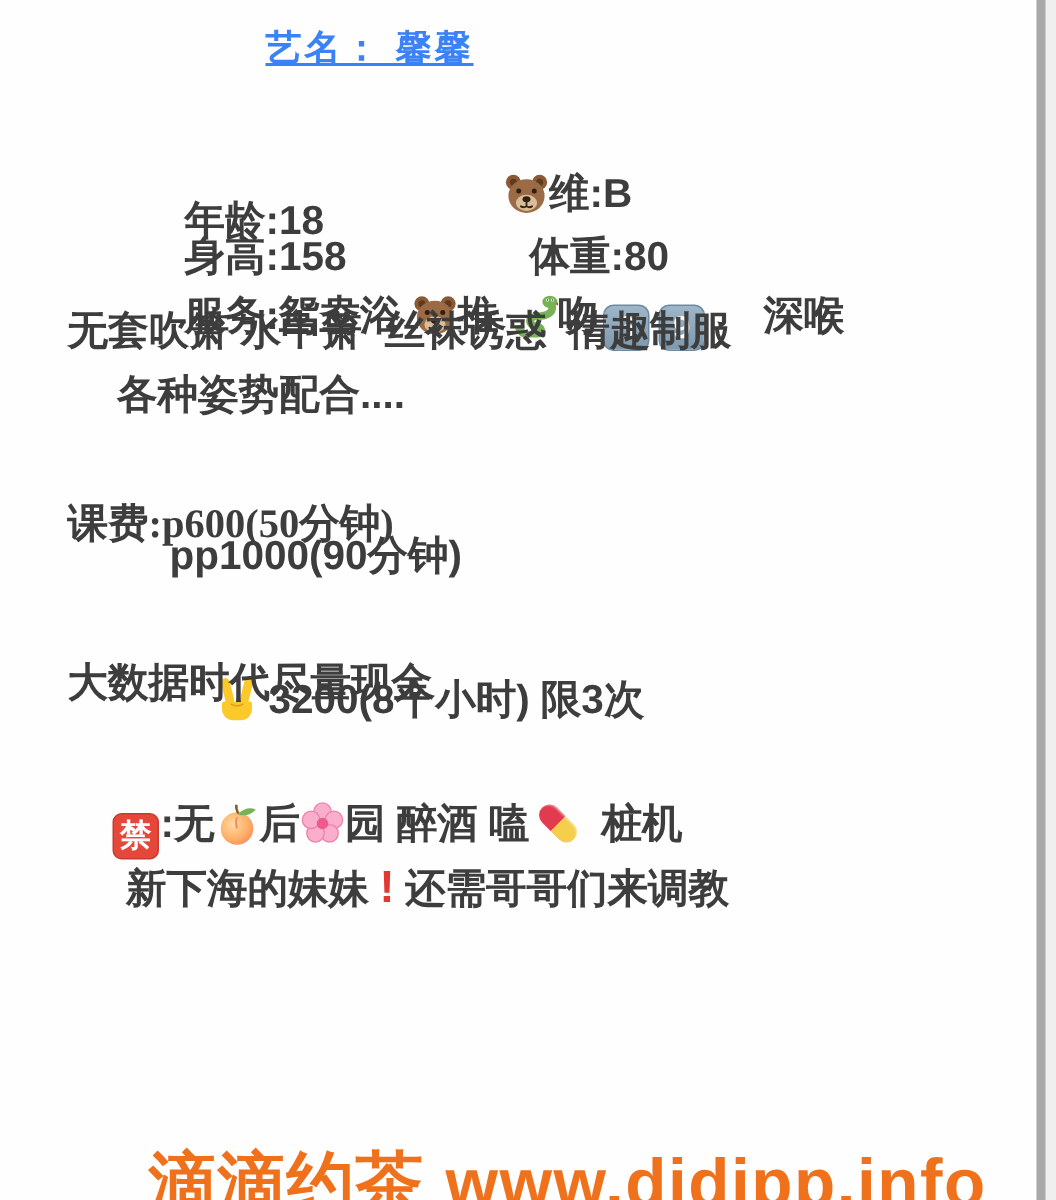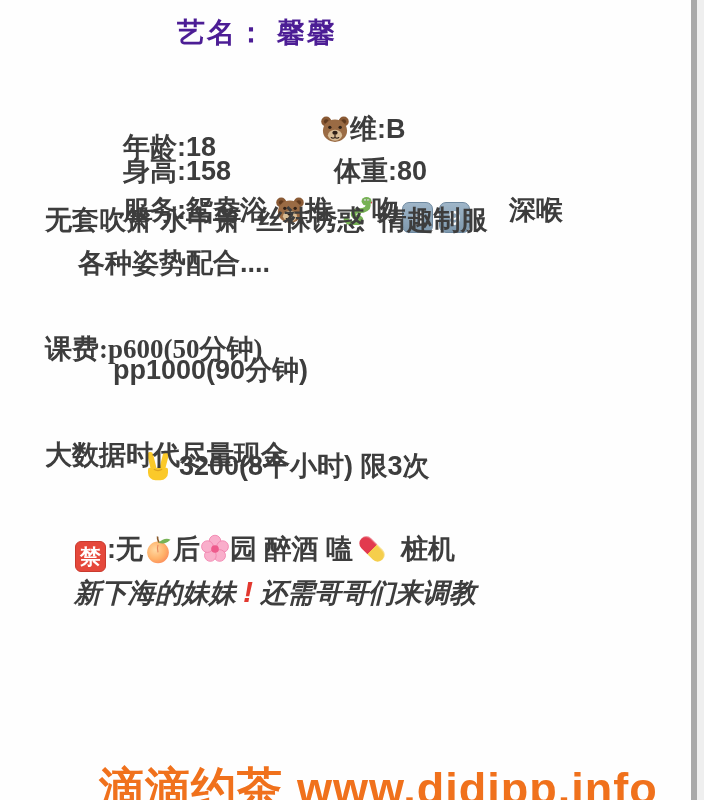--- a/index.html
+++ b/index.html
@@ -1,21 +1,21 @@
 <!DOCTYPE html>
 <html><head>
 <meta charset="utf-8">
 <style>
   html,body{margin:0;padding:0;}
   body{
     width:704px;height:800px;background:#fefefe;position:relative;overflow:hidden;
     font-family:"Liberation Sans","DejaVu Sans",sans-serif;color:#3d3d3d;
   }
   .line{position:absolute;font-weight:700;font-size:27px;white-space:pre;line-height:34px;}
-  .title{font-size:28px;color:#4c1d95;letter-spacing:2px;}
+  .title{font-size:24px;color:#3b82f6;letter-spacing:2px;text-decoration:underline;}
   .footer-line{font-size:45px;font-weight:800;color:#f0711c;letter-spacing:1px;}
   .emoji{display:inline-block;width:30px;height:30px;vertical-align:-6px;}
   .emoji svg{display:block;}
   .keycap{
     display:inline-block;width:29px;height:29px;margin:0 3px;vertical-align:-6px;
     background:linear-gradient(#9fb6c9,#7e98ad);border:1px solid #6e89a0;border-radius:7px;
     color:#fff;font-size:21px;font-weight:700;line-height:29px;text-align:center;
   }
   .jin-badge{
     display:inline-block;width:29px;height:29px;margin-right:1px;vertical-align:-6px;
@@ -41,39 +41,39 @@
 </head>
 <body>
 
 <div>
 
   <div class="line title" style="left:177px;top:16px;">艺名： 馨馨</div>
 
   <div class="line" style="left:93px;top:96px;">
     <span class="seg">年龄:18</span>
   </div>
-  <div class="line" style="left:290px;top:78px;">
+  <div class="line" style="left:306px;top:78px;">
     <span class="emoji"><svg viewBox="0 0 36 36" width="30" height="30">
       <circle cx="7.5" cy="9" r="6" fill="#8a5a35"></circle>
           <circle cx="28.5" cy="9" r="6" fill="#8a5a35"></circle>
       <circle cx="7.5" cy="9" r="2.8" fill="#5f3a1e"></circle>
           <circle cx="28.5" cy="9" r="2.8" fill="#5f3a1e"></circle>
       <ellipse cx="18" cy="20" rx="14.5" ry="13.5" fill="#9a6b44"></ellipse>
       <ellipse cx="18" cy="25.5" rx="8.5" ry="6.5" fill="#d8bd96"></ellipse>
       <ellipse cx="18" cy="22.5" rx="3.2" ry="2.4" fill="#2e2017"></ellipse>
       <path d="M18 25 v3.2 M18 28.2 q-2.5 1.6 -4.5 0 M18 28.2 q2.5 1.6 4.5 0" stroke="#2e2017" stroke-width="1.4" fill="none" stroke-linecap="round"></path>
       <circle cx="11.8" cy="16" r="2" fill="#2e2017"></circle>
           <circle cx="24.2" cy="16" r="2" fill="#2e2017"></circle>
     </svg></span><span class="seg">维:B</span>
   </div>
 
   <div class="line" style="left:93px;top:120px;">
     <span class="seg">身高:158</span>
   </div>
-  <div class="line" style="left:304px;top:120px;text-align:center;">
+  <div class="line" style="left:323px;top:120px;text-align:center;">
     <span class="seg">体重:80</span>
   </div>
 
   <div class="line" style="left:93px;top:159px;">
     <span class="seg">服务:鸳鸯浴</span><span class="emoji gap-bear"><svg viewBox="0 0 36 36" width="30" height="30">
       <circle cx="7.5" cy="9" r="6" fill="#8a5a35"></circle>
           <circle cx="28.5" cy="9" r="6" fill="#8a5a35"></circle>
       <circle cx="7.5" cy="9" r="2.8" fill="#5f3a1e"></circle>
           <circle cx="28.5" cy="9" r="2.8" fill="#5f3a1e"></circle>
       <ellipse cx="18" cy="20" rx="14.5" ry="13.5" fill="#9a6b44"></ellipse>
@@ -128,21 +128,21 @@
         <circle cx="18" cy="8.5" r="7"></circle>
             <circle cx="27.1" cy="15.1" r="7"></circle>
             <circle cx="23.6" cy="25.8" r="7"></circle>
         <circle cx="12.4" cy="25.8" r="7"></circle>
             <circle cx="8.9" cy="15.1" r="7"></circle>
       </g>
       <circle cx="18" cy="18" r="4.6" fill="#ee5a8c"></circle>
     </svg></span><span class="seg">园 醉酒 嗑</span><span class="pill-wrap"><span class="pill-body"></span></span><span class="seg gap-zhuangji">桩机</span>
   </div>
 
-  <div class="line" style="left:44px;top:541px;font-style:italic;">
+  <div class="line" style="left:54px;top:541px;">
     <span class="seg">新下海的妹妹</span><span class="bang">!</span><span class="seg">还需哥哥们来调教</span>
   </div>
 
   <div class="line footer-line" style="left:45px;top:738px;">
     <span class="seg">滴滴约茶</span><span class="seg" style="margin-left:14px;">www.didipp.info</span>
   </div>
 
   <div class="scroll-track">
     <div class="scroll-thumb"></div>
   </div>

